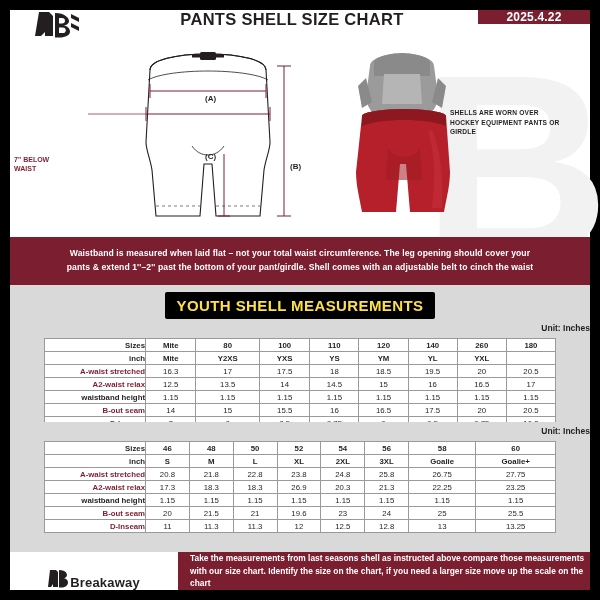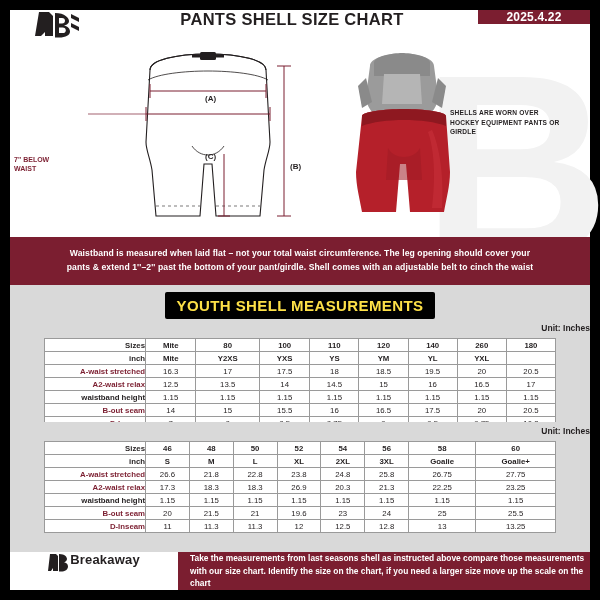--- a/index.html
+++ b/index.html
@@ -35,21 +35,21 @@
   .unit{text-align:right;font-size:8.5px;font-weight:bold;color:#231f20;padding:4px 0 5px;}
 
   table{border-collapse:collapse;width:512px;margin:0 auto;background:#fff;}
   table td{border:1px solid #9a9a9a;font-size:7.8px;text-align:center;height:12px;padding:0;color:#231f20;}
   table td.rowlab{text-align:right;padding-left:4px;font-weight:bold;width:96px;}
   table td.rowlab-red{color:#7b1e30;}
   table tr.head td{font-weight:bold;}
 
   
   .footer{position:absolute;left:10px;bottom:10px;width:580px;height:38px;display:flex;}
-  .foot-left{width:168px;background:#fff;display:flex;align-items:flex-start;justify-content:center;}
+  .foot-left{width:168px;background:#fff;display:flex;align-items:flex-end;justify-content:center;}
   .foot-left .bname{font-size:13px;font-weight:bold;color:#231f20;letter-spacing:.2px;}
   .foot-right{flex:1;background:#7b1e30;color:#fff;display:flex;align-items:center;padding-left:12px;}
   .foot-right p{margin:0;font-size:8.4px;line-height:1.5;font-weight:bold;}
 </style>
 </head>
 <body>
 
 <div class="page">
 
   <div class="frame-top"></div>
@@ -243,21 +243,21 @@
         <td>M</td>
         <td>L</td>
         <td>XL</td>
         <td>2XL</td>
         <td>3XL</td>
         <td>Goalie</td>
         <td>Goalie+</td>
       </tr>
       <tr>
         <td class="rowlab rowlab-red">A-waist stretched</td>
-        <td>26.6</td>
+        <td>20.8</td>
         <td>21.8</td>
         <td>22.8</td>
         <td>23.8</td>
         <td>24.8</td>
         <td>25.8</td>
         <td>26.75</td>
         <td>27.75</td>
       </tr>
       <tr>
         <td class="rowlab rowlab-red">A2-waist relax</td>

